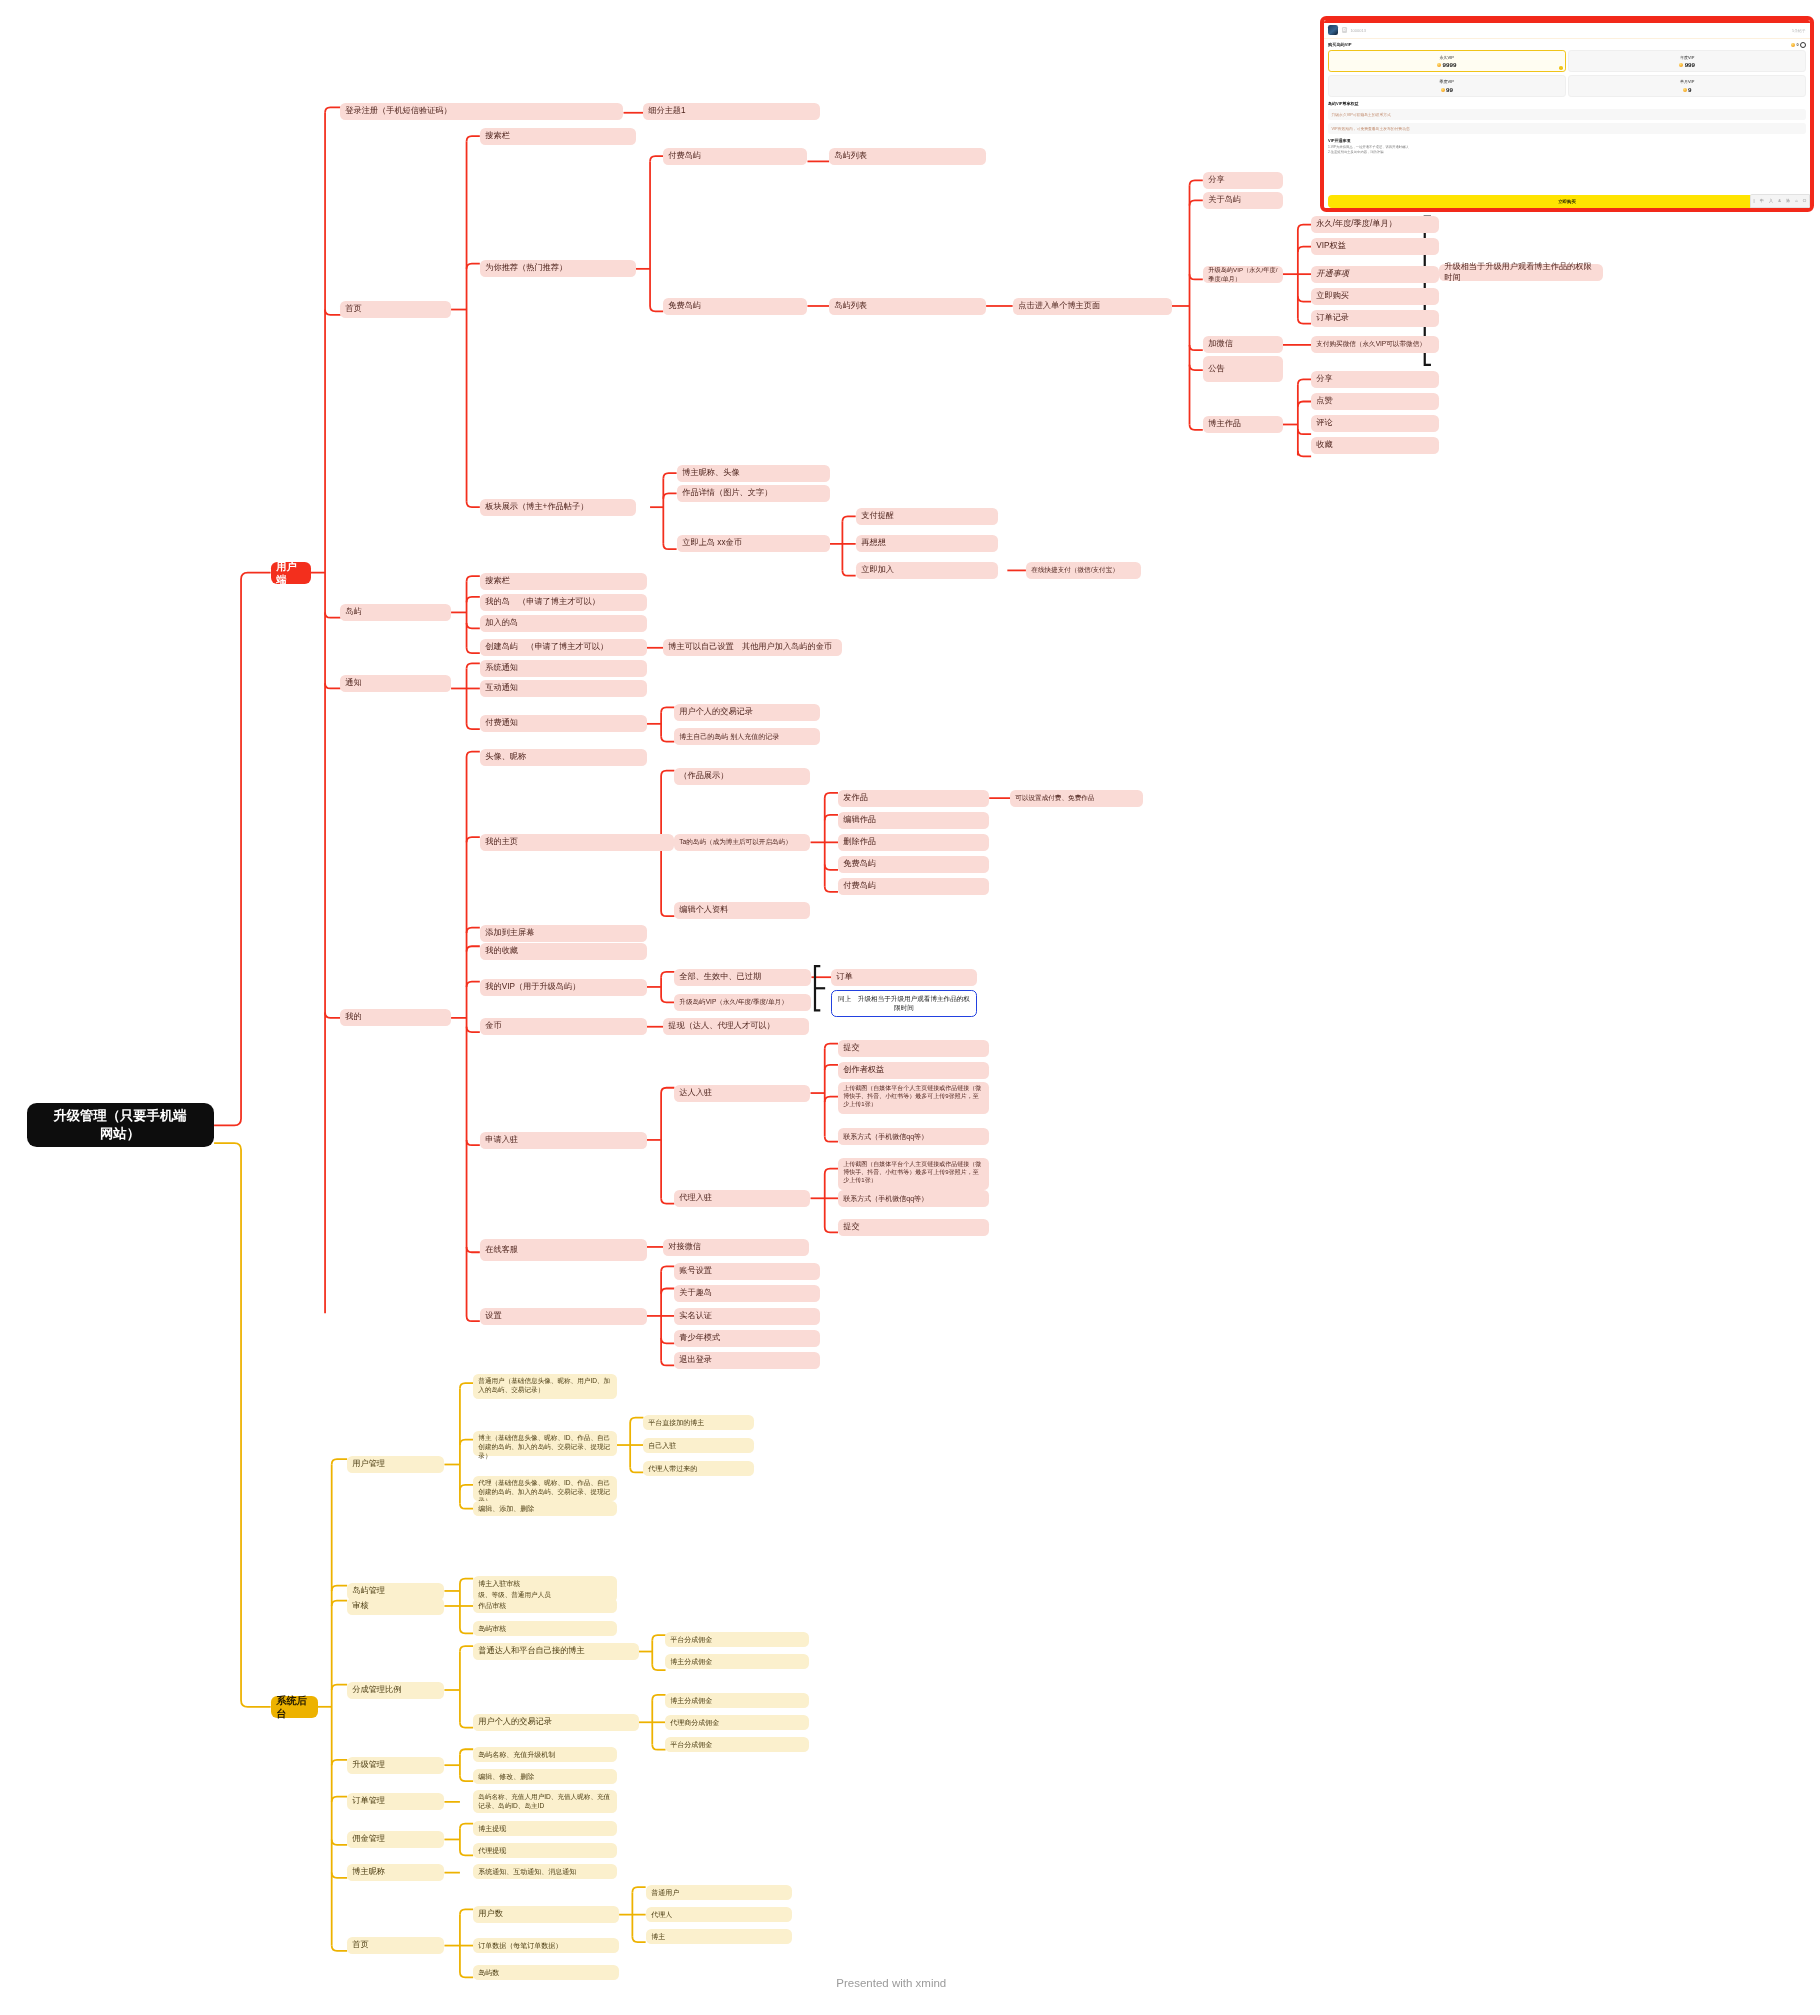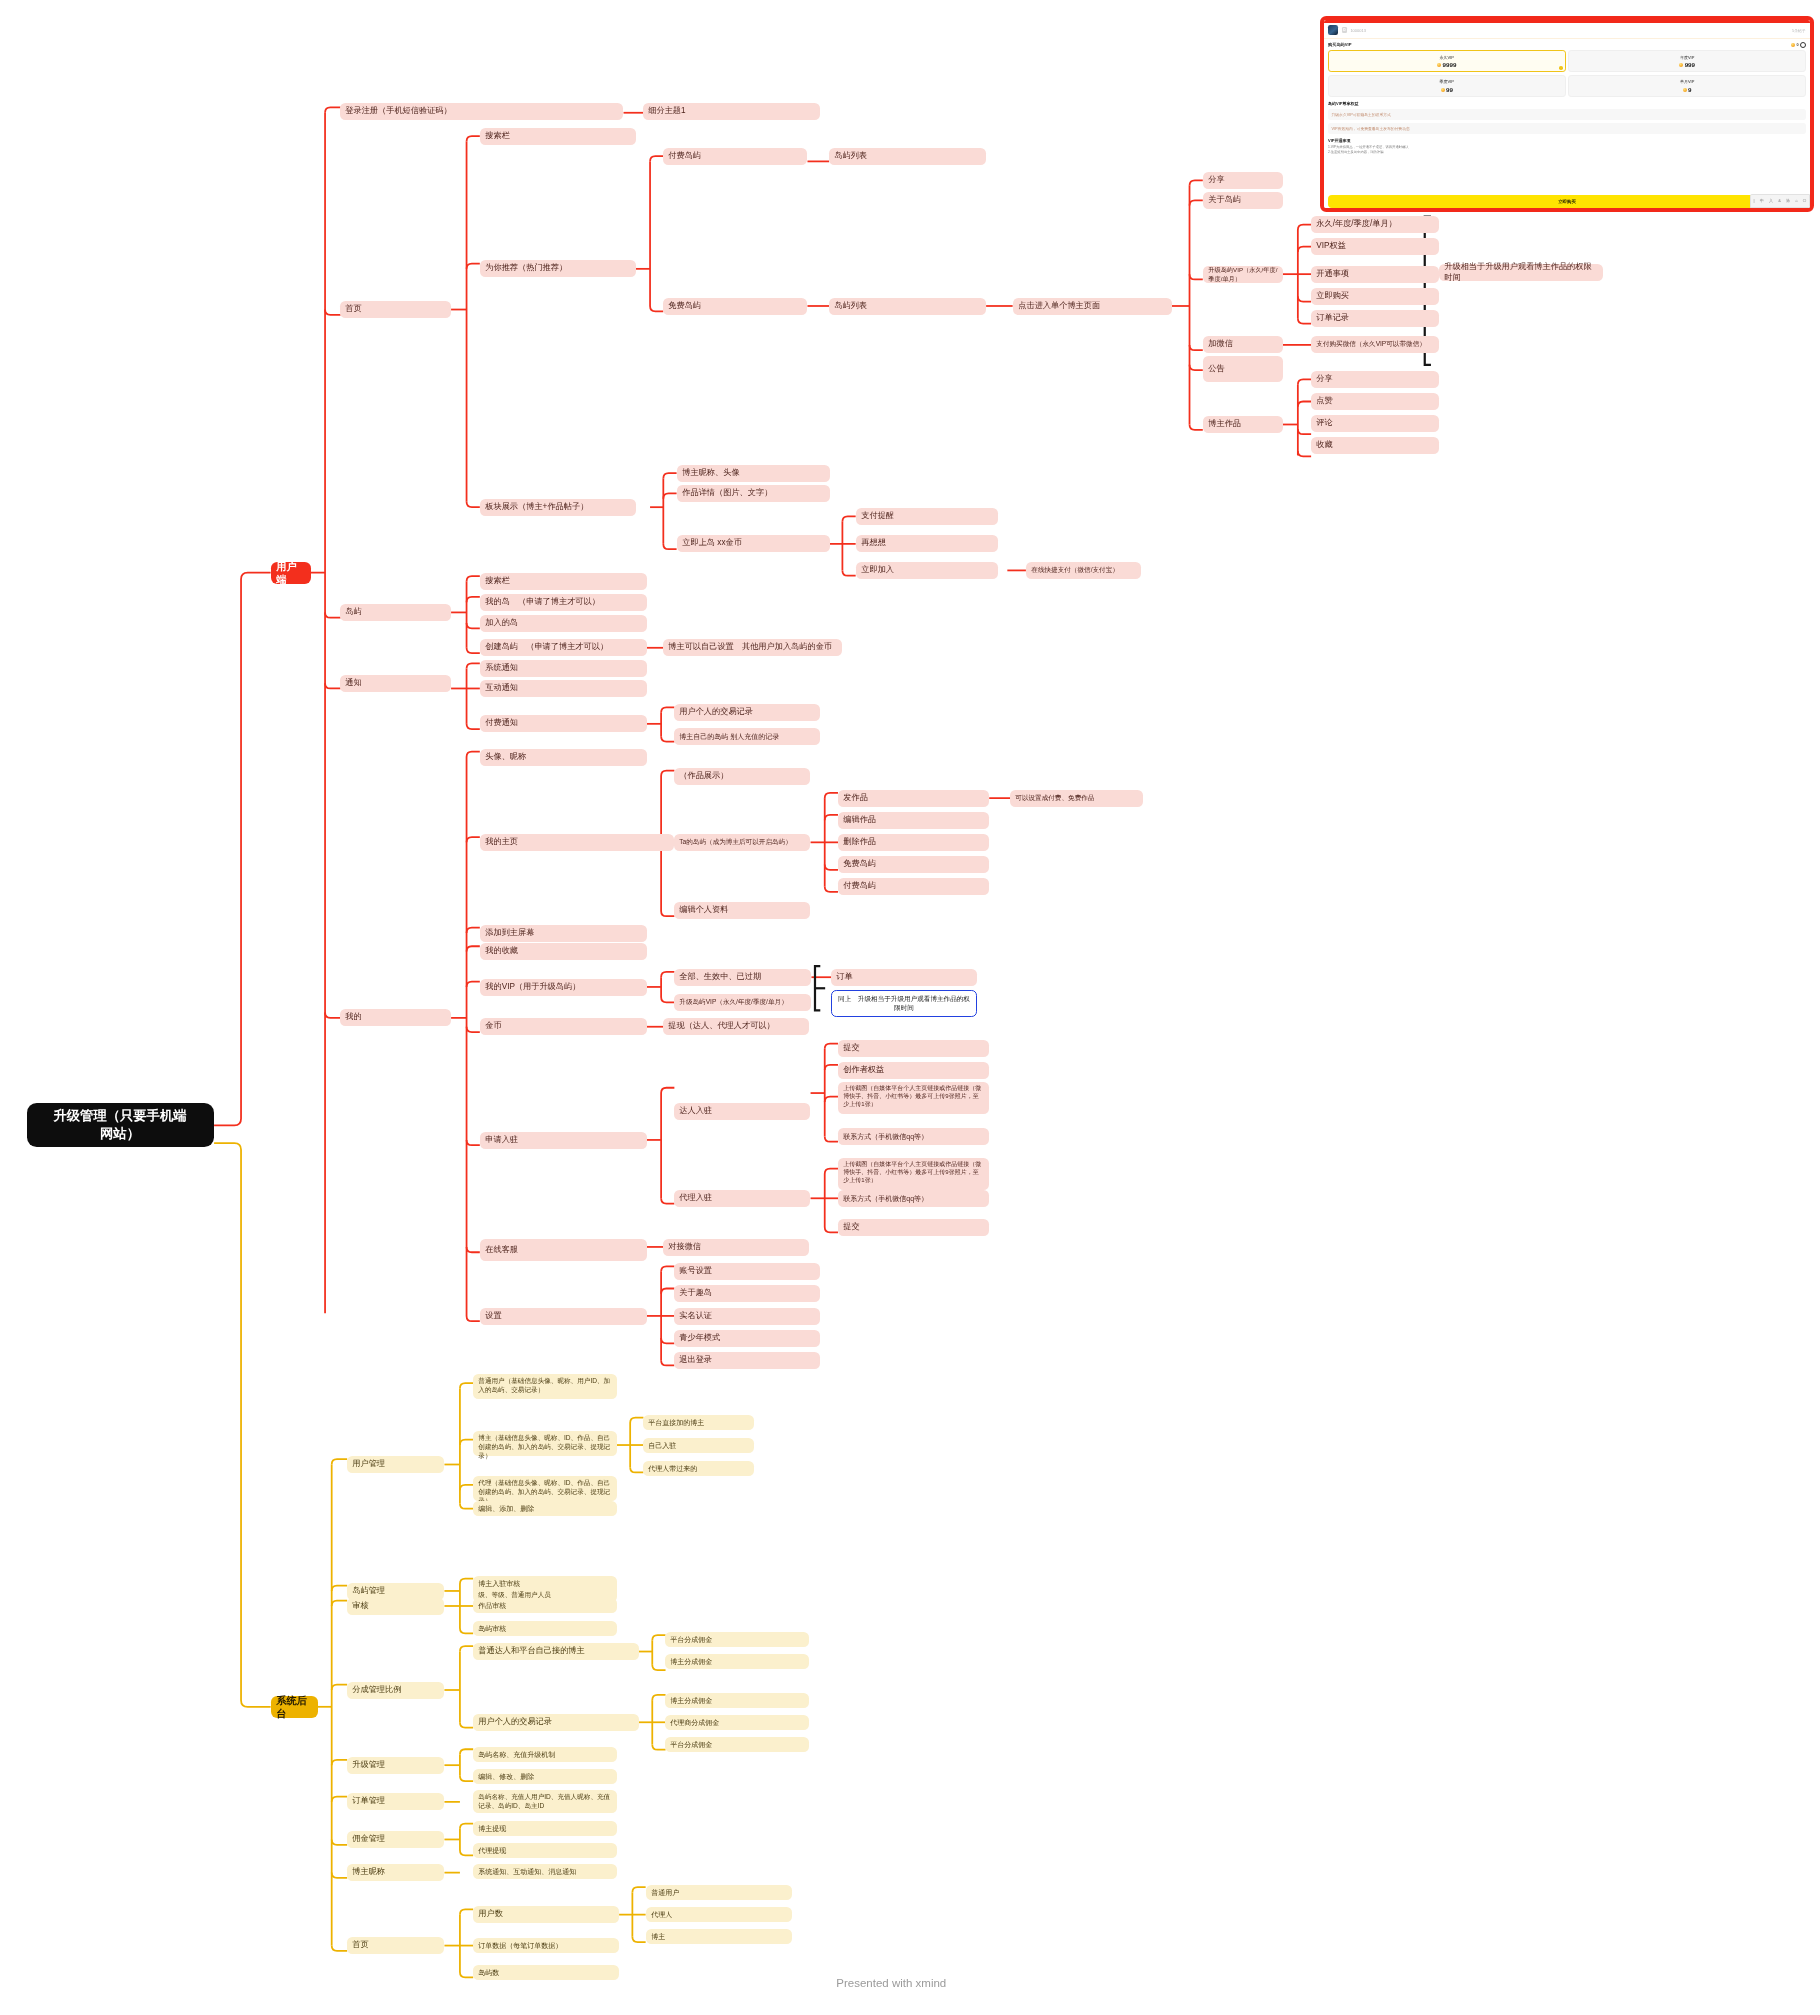--- a/index.html
+++ b/index.html
@@ -352,21 +352,21 @@
   <div class="node n-red" style="left:829px;top:148px;width:157px;height:17px;">岛屿列表</div>
   <div class="node n-red" style="left:663px;top:298px;width:144px;height:17px;">免费岛屿</div>
   <div class="node n-red" style="left:829px;top:298px;width:157px;height:17px;">岛屿列表</div>
   <div class="node n-red" style="left:1013px;top:298px;width:159px;height:17px;">点击进入单个博主页面</div>
 
   <div class="node n-red" style="left:1203px;top:172px;width:80px;height:17px;">分享</div>
   <div class="node n-red" style="left:1203px;top:192px;width:80px;height:17px;">关于岛屿</div>
   <div class="node n-red" style="left:1203px;top:266px;width:80px;height:17px;font-size:6.2px;">升级岛屿VIP（永久/年度/季度/单月）</div>
   <div class="node n-red" style="left:1311px;top:216px;width:128px;height:17px;">永久/年度/季度/单月）</div>
   <div class="node n-red" style="left:1311px;top:238px;width:128px;height:17px;">VIP权益</div>
-  <div class="node n-red" style="left:1311px;top:266px;width:128px;height:17px;">开通事项</div>
+  <div class="node n-red" style="left:1311px;top:266px;width:128px;height:17px;font-style:italic;">开通事项</div>
   <div class="node n-red" style="left:1311px;top:288px;width:128px;height:17px;">立即购买</div>
   <div class="node n-red" style="left:1311px;top:310px;width:128px;height:17px;">订单记录</div>
   <div class="node n-red" style="left:1439px;top:264px;width:164px;height:17px;justify-content:center;">升级相当于升级用户观看博主作品的权限时间</div>
 
   <div class="node n-red" style="left:1203px;top:336px;width:80px;height:17px;">加微信</div>
   <div class="node n-red" style="left:1311px;top:336px;width:128px;height:17px;font-size:6.6px;">支付购买微信（永久VIP可以带微信）</div>
   <div class="node n-red" style="left:1203px;top:356px;width:80px;height:26px;">公告</div>
   <div class="node n-red" style="left:1203px;top:416px;width:80px;height:17px;">博主作品</div>
   <div class="node n-red" style="left:1311px;top:371px;width:128px;height:17px;">分享</div>
   <div class="node n-red" style="left:1311px;top:393px;width:128px;height:17px;">点赞</div>
@@ -414,21 +414,21 @@
   <div class="node n-red" style="left:480px;top:979px;width:167px;height:17px;">我的VIP（用于升级岛屿）</div>
   <div class="node n-red" style="left:674px;top:969px;width:137px;height:17px;">全部、生效中、已过期</div>
   <div class="node n-red" style="left:674px;top:994px;width:137px;height:17px;font-size:6.6px;">升级岛屿VIP（永久/年度/季度/单月）</div>
   <div class="node n-red" style="left:831px;top:969px;width:146px;height:17px;">订单</div>
   <div class="node n-note" style="left:831px;top:990px;width:146px;height:27.4px;font-size:6.6px;">同上　升级相当于升级用户观看博主作品的权限时间</div>
 
   <div class="node n-red" style="left:480px;top:1018px;width:167px;height:17px;">金币</div>
   <div class="node n-red" style="left:663px;top:1018px;width:146px;height:17px;">提现（达人、代理人才可以）</div>
 
   <div class="node n-red" style="left:480px;top:1132px;width:167px;height:17px;">申请入驻</div>
-  <div class="node n-red" style="left:674px;top:1085px;width:136px;height:17px;margin-top:18px;">达人入驻</div>
+  <div class="node n-red" style="left:674px;top:1085px;width:136px;height:17px;">达人入驻</div>
   <div class="node n-red" style="left:838px;top:1040px;width:151px;height:17px;">提交</div>
   <div class="node n-red" style="left:838px;top:1062px;width:151px;height:17px;">创作者权益</div>
   <div class="node n-red" style="left:838px;top:1082px;width:151px;height:32px;font-size:6px;align-items:flex-start;">上传截图（自媒体平台个人主页链接或作品链接（微博快手、抖音、小红书等）最多可上传9张照片，至少上传1张）</div>
   <div class="node n-red" style="left:838px;top:1128px;width:151px;height:17px;font-size:7px;">联系方式（手机微信qq等）</div>
 
   <div class="node n-red" style="left:674px;top:1190px;width:136px;height:17px;">代理入驻</div>
   <div class="node n-red" style="left:838px;top:1158px;width:151px;height:32px;font-size:6px;align-items:flex-start;">上传截图（自媒体平台个人主页链接或作品链接（微博快手、抖音、小红书等）最多可上传9张照片，至少上传1张）</div>
   <div class="node n-red" style="left:838px;top:1190px;width:151px;height:17px;font-size:7px;">联系方式（手机微信qq等）</div>
   <div class="node n-red" style="left:838px;top:1219px;width:151px;height:17px;">提交</div>
 

